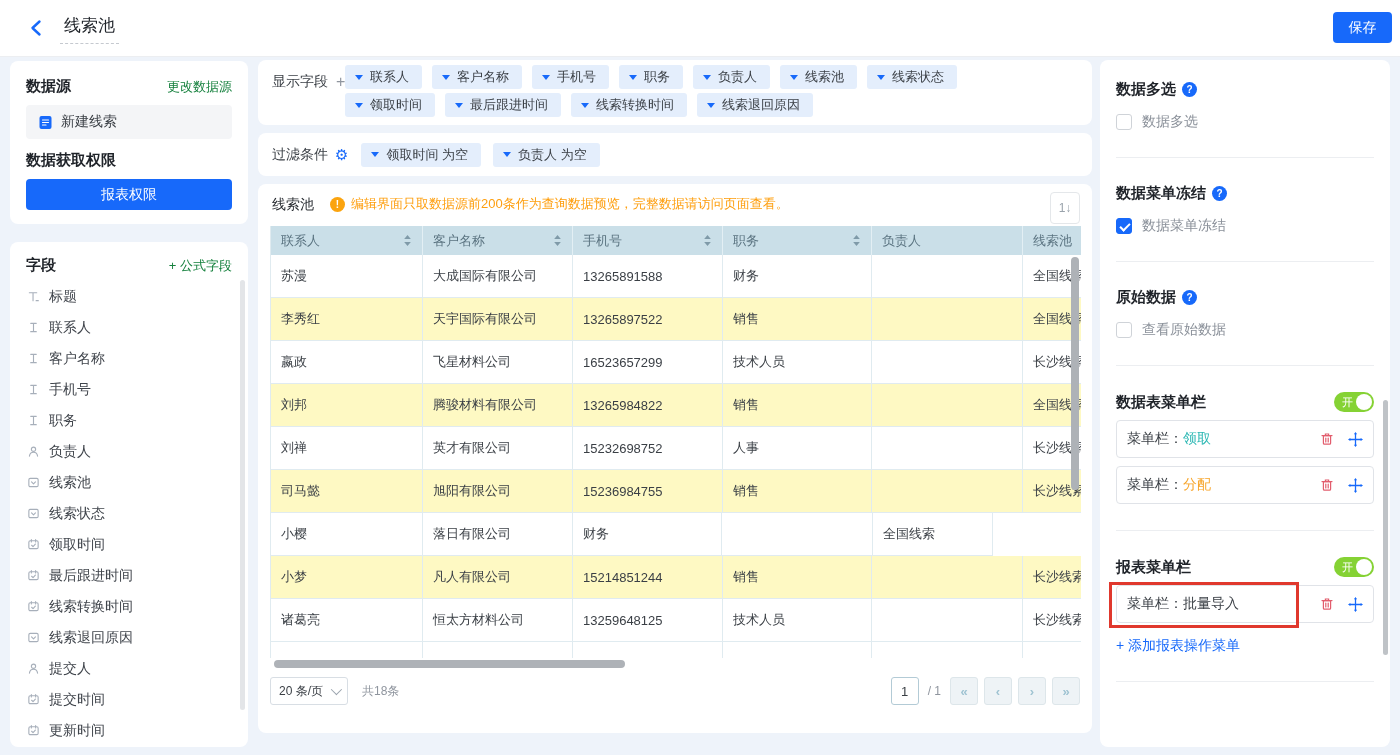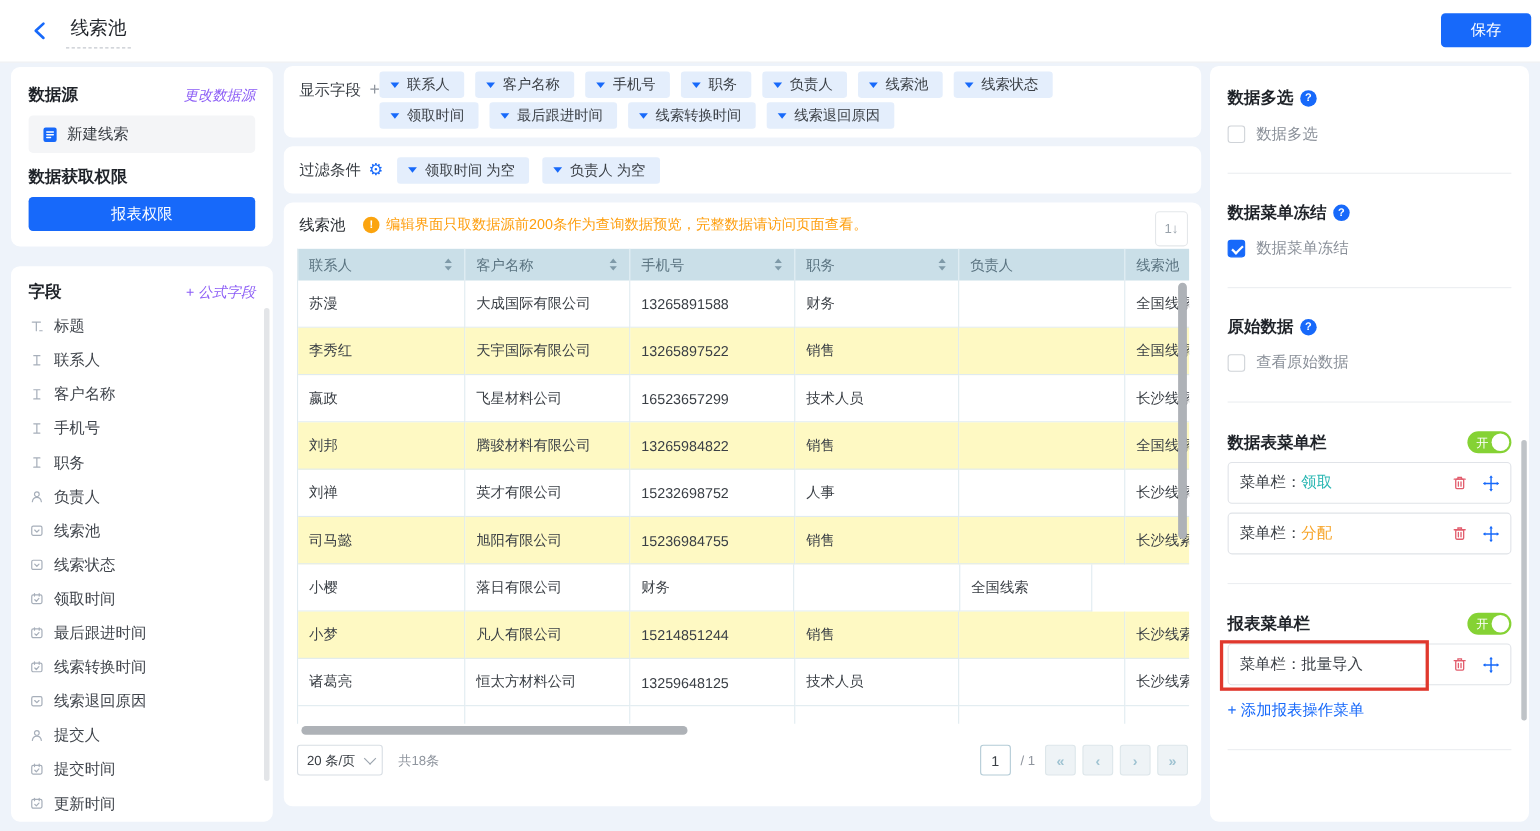--- a/index.html
+++ b/index.html
@@ -3,29 +3,29 @@
 <meta charset="utf-8">
 <style>
   html,body{margin:0;padding:0;}
   body{width:1400px;height:755px;position:relative;overflow:hidden;background:#eef3fa;
        font-family:"Liberation Sans","DejaVu Sans",sans-serif;color:#3a3f45;font-size:14px;}
   .topbar{position:absolute;left:0;top:0;width:1400px;height:56px;background:#fff;
           border-bottom:1px solid #eceef1;z-index:5;}
   .back{position:absolute;left:26px;top:17px;width:22px;height:22px;cursor:pointer;}
   .pg-title{position:absolute;left:60px;top:14px;font-size:17px;color:#1f2329;
             padding:0 4px 6px 4px;border-bottom:1px dashed #c5c9cf;}
-  .save-btn{position:absolute;right:8px;top:12px;width:82px;height:31px;background:#1769fa;color:#fff;
+  .save-btn{position:absolute;right:8px;top:12px;width:59px;height:31px;background:#1769fa;color:#fff;
             border-radius:4px;display:flex;align-items:center;justify-content:center;font-size:14px;cursor:pointer;}
   .card{position:absolute;background:#fff;border-radius:8px;}
 
   
   #card-ds{left:10px;top:61px;width:238px;height:163px;}
   .ds-head{position:absolute;left:16px;right:16px;top:16px;display:flex;justify-content:space-between;align-items:center;}
   .sec-title{font-size:15px;font-weight:bold;color:#1f2329;}
-  .blue-link{font-size:13px;color:#8b5cf6;cursor:pointer;font-style:italic;}
+  .blue-link{font-size:13px;color:#15803d;cursor:pointer;}
   .ds-item{position:absolute;left:16px;right:16px;top:44px;height:34px;background:#f4f5f7;border-radius:4px;
            display:flex;align-items:center;padding-left:12px;gap:8px;font-size:14px;color:#3a3f45;}
   .perm-title{position:absolute;left:16px;top:90px;}
   .perm-btn{position:absolute;left:16px;right:16px;top:118px;height:31px;background:#1769fa;color:#fff;border-radius:4px;
             display:flex;align-items:center;justify-content:center;font-size:14px;cursor:pointer;}
   #card-fields{left:10px;top:242px;width:238px;height:505px;overflow:hidden;}
   .fields-head{position:absolute;left:16px;right:16px;top:14px;display:flex;justify-content:space-between;align-items:center;}
   .fields-list{position:absolute;left:16px;right:12px;top:39px;}
   .field-item{height:31px;display:flex;align-items:center;gap:9px;font-size:14px;color:#40454c;cursor:pointer;}
   .field-item .fi{display:flex;width:14px;justify-content:center;}

